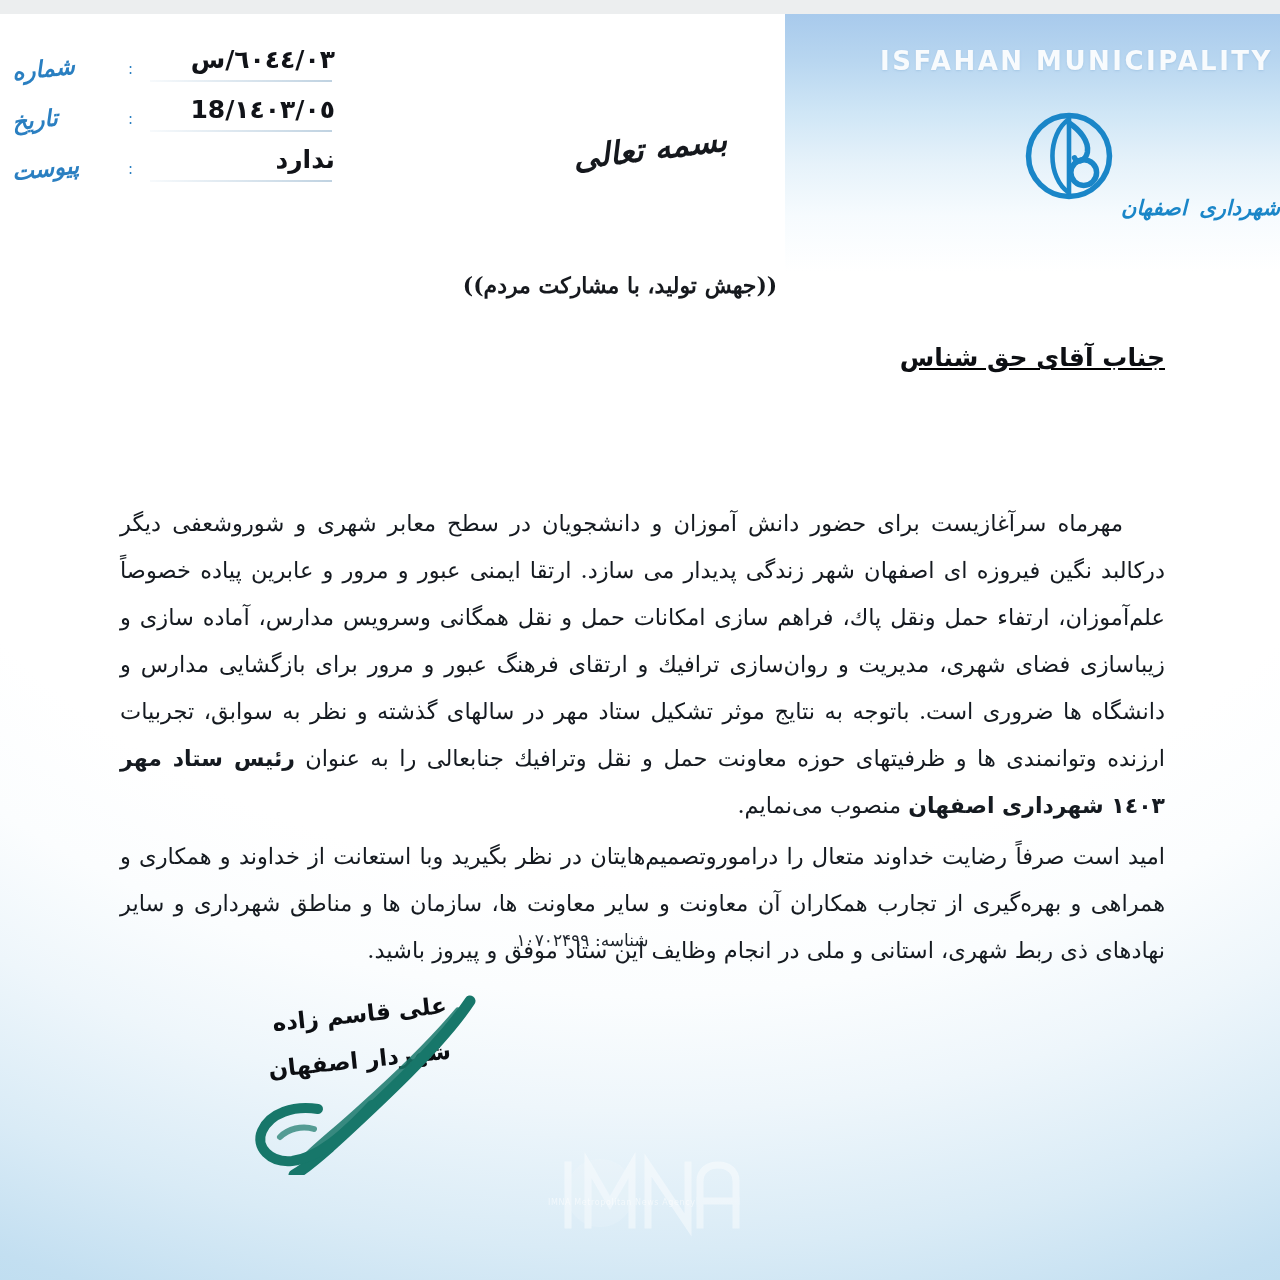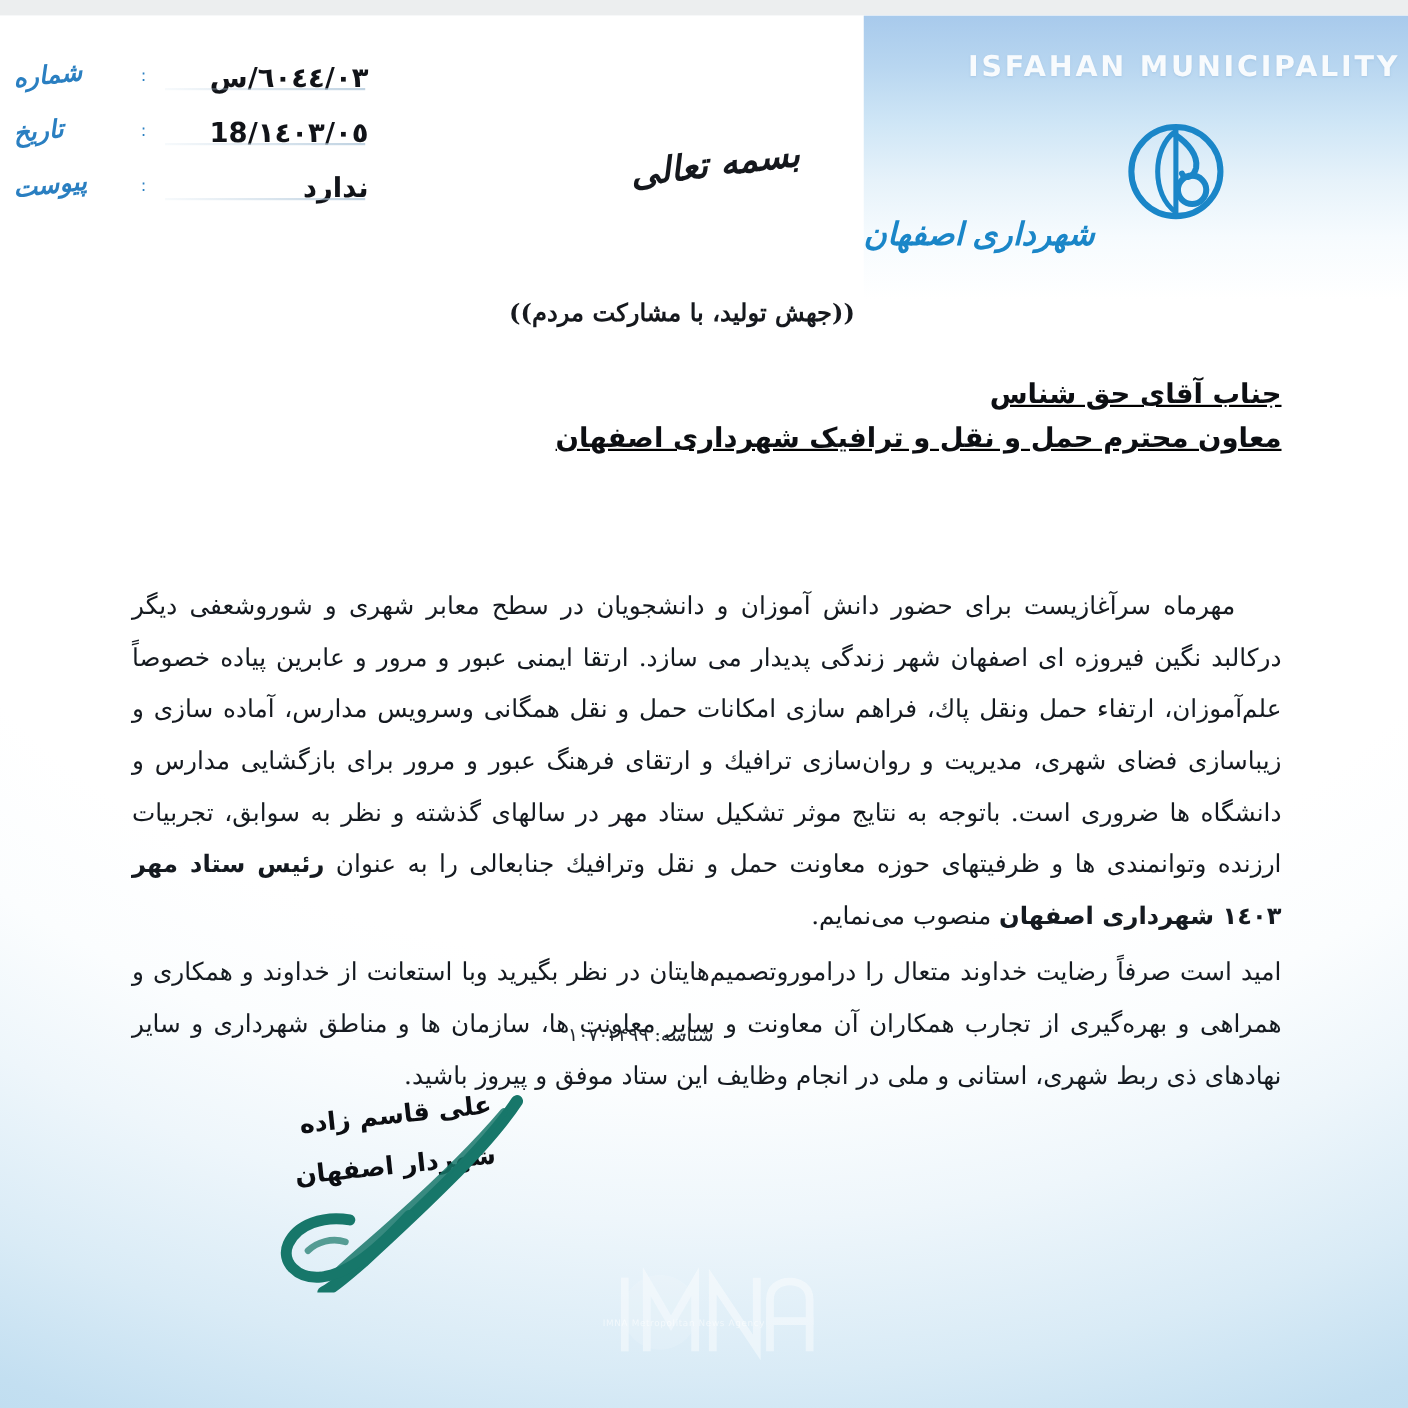--- a/index.html
+++ b/index.html
@@ -80,21 +80,21 @@
   .meta-colon {
     position: absolute;
     left: 128px;
     top: 16px;
     color: #2a7fc1;
     font-size: 15px;
   }
   .meta-value {
     position: absolute;
     left: 145px;
-    top: 12px;
+    top: 1px;
     width: 190px;
     text-align: right;
     color: #111318;
     font-family: "DejaVu Sans", "Liberation Sans", sans-serif;
     font-weight: 700;
     font-size: 25px;
     letter-spacing: 0px;
     direction: rtl;
     white-space: nowrap;
   }
@@ -146,24 +146,24 @@
     top: 96px;
     left: 238px;
     width: 92px;
     height: 92px;
   }
   #logo-fa-name {
     position: absolute;
     top: 182px;
     left: 0;
     width: 495px;
-    text-align: left;
+    text-align: right;
     color: #1a86c8;
-    font-family: Liberation Sans, sans-serif;
-    font-size: 29px;
+    font-family: Liberation Mono, monospace;
+    font-size: 21px;
     font-weight: 700;
     font-style: italic;
     letter-spacing: -2px;
     direction: rtl;
   }
 
   
   #besmeh {
     position: absolute;
     top: 130px;
@@ -222,21 +222,21 @@
     text-align: right;
     direction: rtl;
     color: #14171c;
     font-family: "DejaVu Serif", "Liberation Serif", serif;
     font-size: 22px;
   }
 
   
   #body-text {
     position: absolute;
-    top: 528px;
+    top: 500px;
     left: 120px;
     width: 1045px;
     direction: rtl;
     text-align: justify;
     color: #151a20;
     font-family: "DejaVu Serif", "Liberation Serif", serif;
     font-size: 22.5px;
     line-height: 47px;
     letter-spacing: -0.3px;
   }
@@ -370,21 +370,20 @@
       <span class="meta-rule"></span>
     </div>
 
   </div>
 
   <div id="besmeh">بسمه تعالی</div>
   <div id="slogan">((جهش تولید، با مشارکت مردم))</div>
 
   <div id="addressee">
     <span class="line1">جناب آقای حق شناس</span>
-    <span class="line2">معاون محترم حمل و نقل و ترافیک شهرداری اصفهان</span>
   </div>
 
 
   <div id="body-text">
     <p class="indent"><span>مهرماه سرآغازیست برای حضور دانش آموزان و دانشجویان در سطح معابر شهری و شوروشعفی دیگر درکالبد نگین فیروزه ای اصفهان شهر زندگی پدیدار می سازد. ارتقا ایمنی عبور و مرور و عابرین پیاده خصوصاً علم‌آموزان، ارتفاء حمل ونقل پاك، فراهم سازی امکانات حمل و نقل همگانی وسرویس مدارس، آماده سازی و زیباسازی فضای شهری، مدیریت و روان‌سازی ترافیك و ارتقای فرهنگ عبور و مرور برای بازگشایی مدارس و دانشگاه ها ضروری است. باتوجه به  نتایج موثر تشکیل ستاد مهر در سالهای گذشته و نظر به سوابق، تجربیات ارزنده وتوانمندی ها و ظرفیتهای حوزه معاونت حمل و نقل وترافیك جنابعالی را به عنوان </span><b>رئیس ستاد مهر ۱٤۰۳ شهرداری اصفهان</b><span> منصوب می‌نمایم.</span></p>
     <p>امید است صرفاً رضایت خداوند متعال را درامورو‌تصمیم‌هایتان در نظر بگیرید وبا استعانت از خداوند و همکاری و همراهی و بهره‌گیری از تجارب همکاران آن معاونت و سایر معاونت ها، سازمان ها و مناطق شهرداری و سایر نهادهای ذی ربط شهری، استانی و ملی در انجام وظایف این ستاد موفق و پیروز باشید.</p>
   </div>
 
   <div id="shenase">شناسه: ۱۰۷۰۲۴۹۹</div>
 

